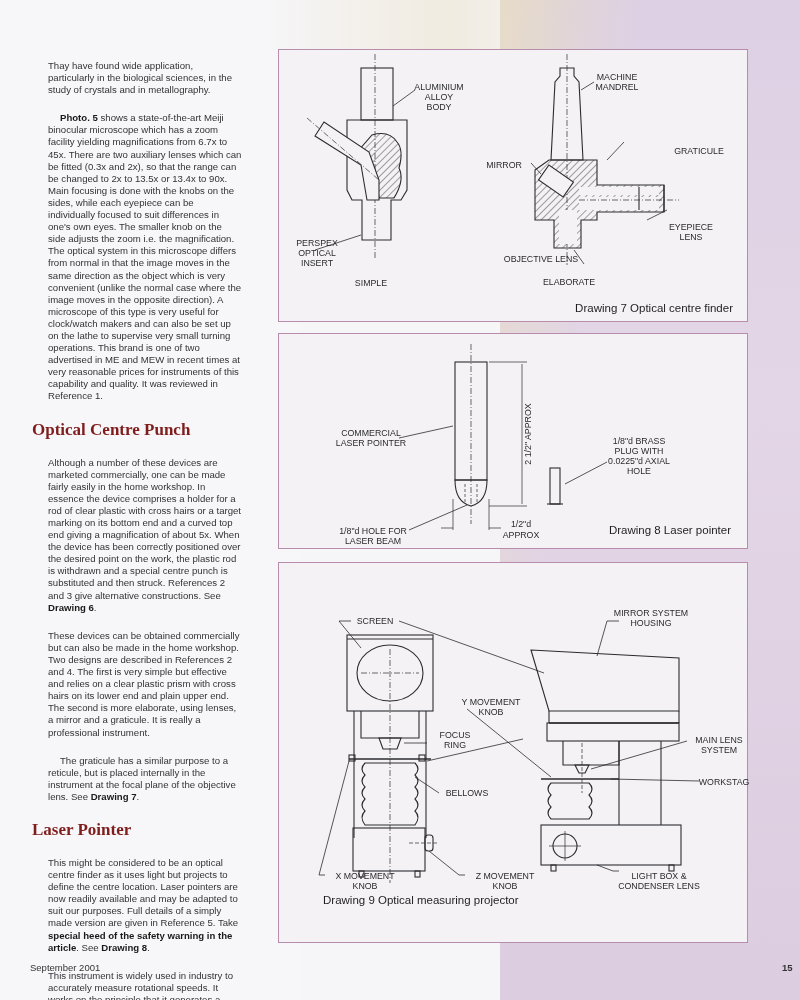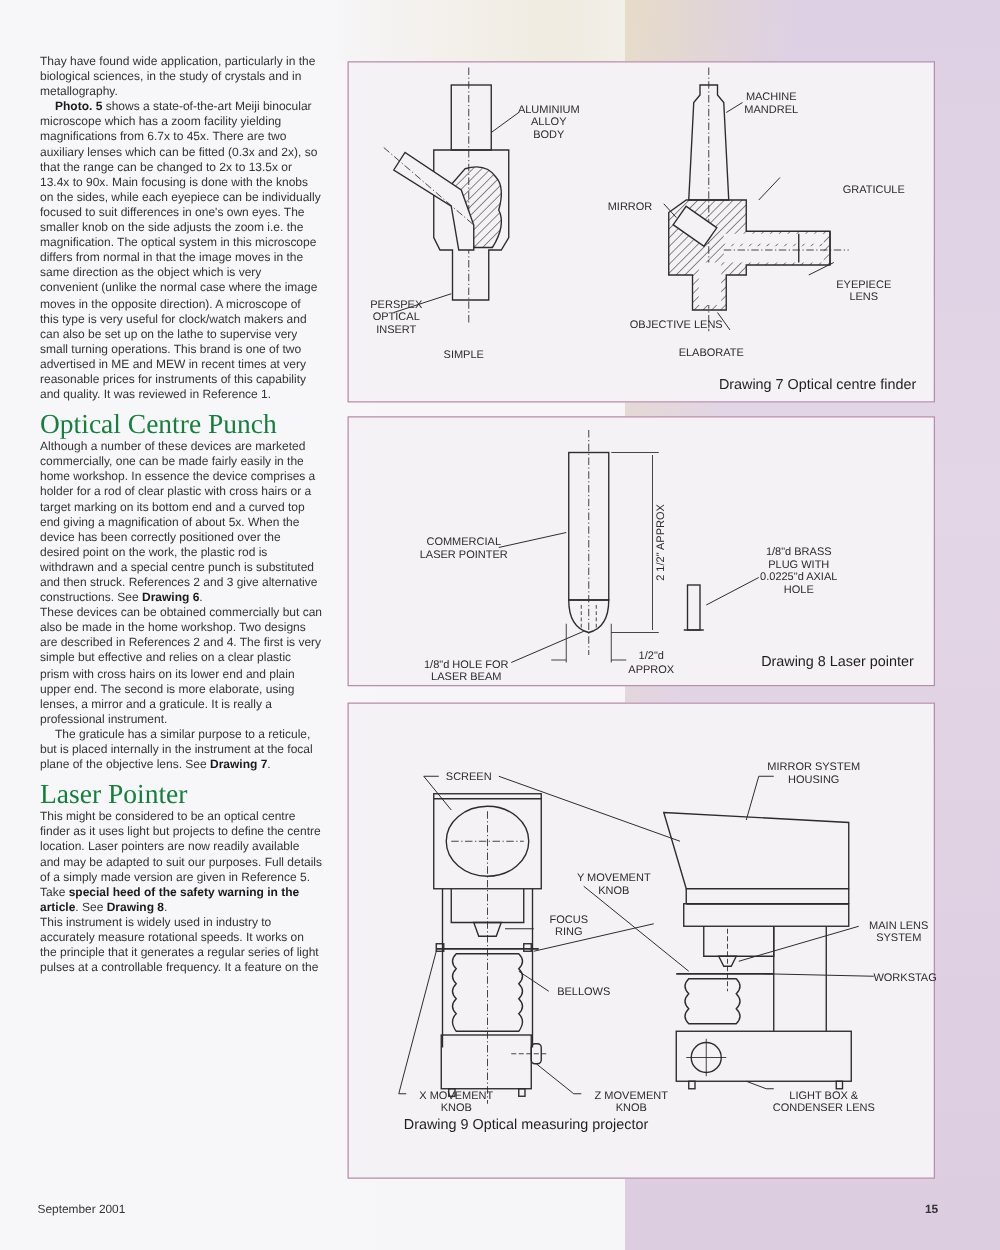--- a/index.html
+++ b/index.html
@@ -18,45 +18,45 @@
   .bg-tint2 {
     position:absolute; left:270px; top:0; width:300px; height:50px;
     background:linear-gradient(90deg, rgba(246,245,247,1) 0%, rgba(235,225,200,0.5) 60%, rgba(221,208,228,0.0) 100%);
   }
   .bg-left { position:absolute; left:0; top:0; width:300px; height:1000px; background:#f7f6f8; }
 
   .col-left {
     position:absolute; left:32px; top:44px; width:226px;
     font-size:9.6px; line-height:12.1px; color:#333338;
   }
-  .col-left p { margin:0; }
+  .col-left p { margin:16px; }
   .col-left p.indent { text-indent:12px; }
   .col-left b { color:#1a1a1a; }
   h2.section {
     font-family:"Liberation Serif", serif;
-    color:#15803d; font-weight:normal; font-size:22px; line-height:22px;
+    color:#7f1d1d; font-weight:bold; font-size:17px; line-height:22px;
     margin:6px 0 2px 0;
   }
 
   .panel {
     position:absolute; left:278px; width:470px;
     background:#f4f2f5;
     border:1.5px solid #b88cad;
     box-sizing:border-box;
   }
   .panel.p7 { top:49px; height:273px; }
   .panel.p8 { top:333px; height:216px;text-align:right; }
   .panel.p9 { top:562px; height:381px; }
   .panel svg { position:absolute; left:0; top:0; }
   .caption {
     position:absolute; font-weight:normal; font-size:11.5px; color:#1e1e22;
   }
   .lbl { font-size:8.8px; fill:#2a2a2e; font-family:"Liberation Sans", sans-serif; }
   .footer-date { position:absolute; left:30px; top:962px; font-size:9.5px; color:#333;text-align:right; }
-  .footer-page { position:absolute; left:740px; top:962px; font-size:9.5px; color:#333; font-weight:bold; }
+  .footer-page { position:absolute; left:782px; top:962px; font-size:9.5px; color:#333; font-weight:bold; }
 </style>
 </head>
 <body>
 
 <div class="bg-left"></div>
 <div class="bg-tint"></div>
 <div class="bg-tint2"></div>
 
 <div class="col-left">
   <p>Thay have found wide application, particularly in the biological sciences, in the study of crystals and in metallography.</p>

